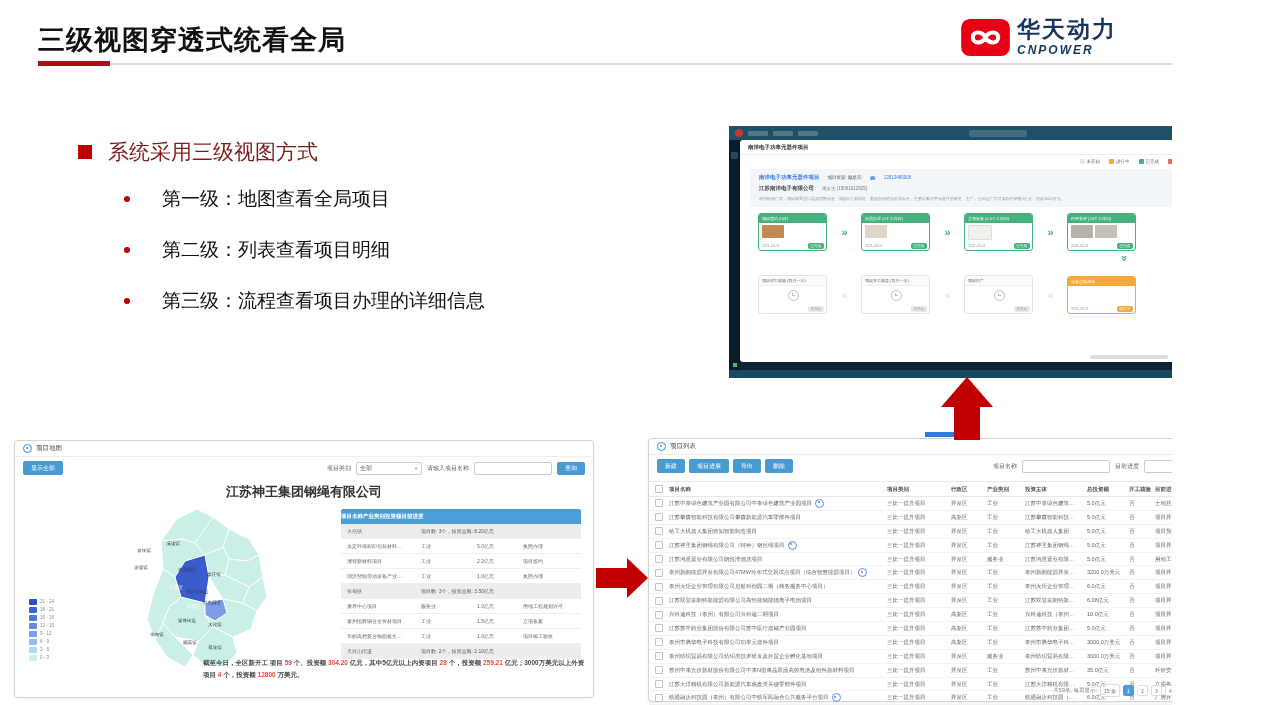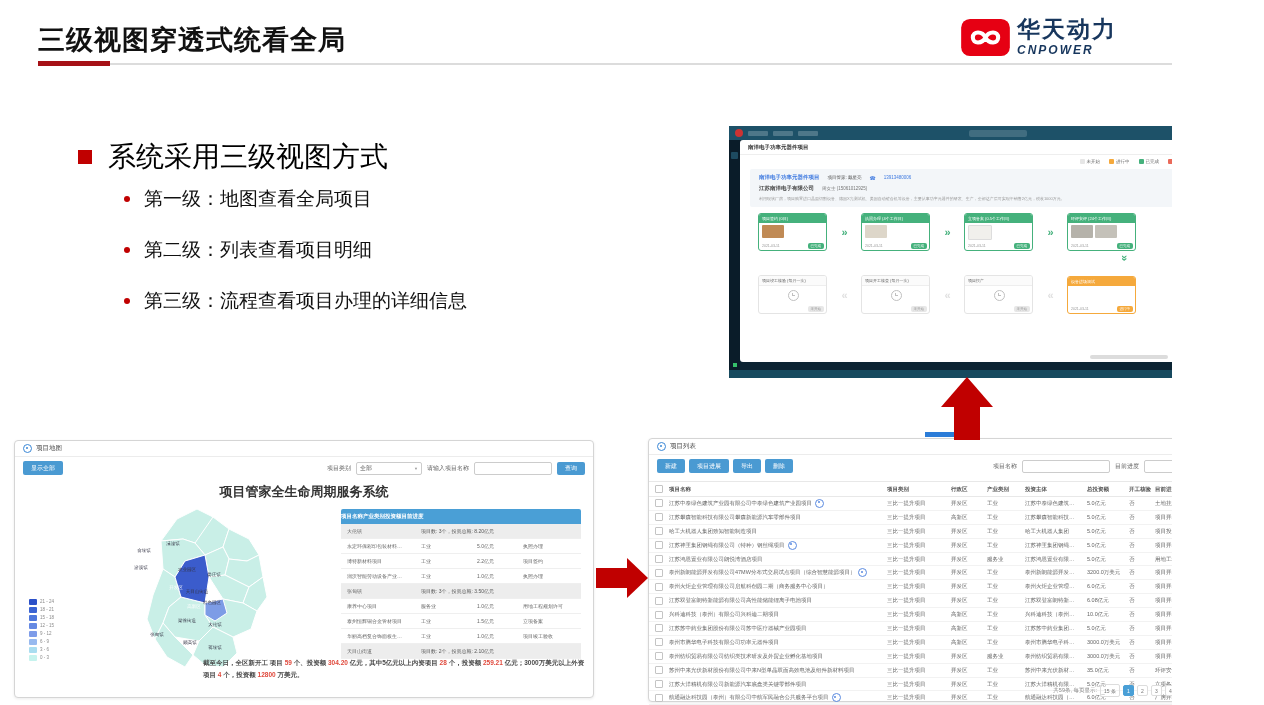--- a/index.html
+++ b/index.html
@@ -9,22 +9,22 @@
   .page-title{position:absolute;left:38px;top:22px;font-size:27px;font-weight:700;color:#111;letter-spacing:1px;}
   .rule-red{position:absolute;left:38px;top:61px;width:72px;height:5px;background:#a61116;}
   .rule-gray{position:absolute;left:110px;top:63px;width:1115px;height:2px;background:#dcdcdc;}
   .logo{position:absolute;right:55px;top:18px;display:flex;align-items:center;gap:7px;}
   .logo-mark{width:49px;height:37px;}
   .logo-text{display:flex;flex-direction:column;line-height:1;}
   .logo-cn{font-size:23px;font-weight:700;color:#17365d;letter-spacing:2px;}
   .logo-en{font-size:12px;font-weight:700;font-style:italic;color:#17365d;letter-spacing:2px;margin-top:3px;}
   .bullet-main{position:absolute;left:78px;top:138px;display:flex;align-items:center;gap:16px;}
   .sq{width:14px;height:14px;background:#c00000;flex:none;}
-  .bullet-main-text{font-size:28px;color:#000000;}
-  .sub-bullet{position:absolute;left:124px;display:flex;align-items:center;gap:14px;}
+  .bullet-main-text{font-size:21px;color:#7f1d1d;}
+  .sub-bullet{position:absolute;left:124px;display:flex;align-items:center;gap:32px;}
   .dot{width:6px;height:6px;border-radius:50%;background:#c00000;flex:none;}
   .sub-text{font-size:19px;color:#111;}
   
   .arrow-right{position:absolute;left:596px;top:558px;width:52px;height:40px;z-index:9;}
   .arrow-right .shaft{position:absolute;left:0;top:10px;width:31px;height:20px;background:#c00000;}
   .arrow-right .head{position:absolute;left:31px;top:0;width:0;height:0;border-top:20px solid transparent;border-bottom:20px solid transparent;border-left:21px solid #c00000;}
   .arrow-up{position:absolute;left:941px;top:377px;width:52px;height:63px;z-index:9;}
   .arrow-up .head{position:absolute;left:0;top:0;width:0;height:0;border-left:26px solid transparent;border-right:26px solid transparent;border-bottom:30px solid #c00000;}
   .arrow-up .shaft{position:absolute;left:13px;top:30px;width:26px;height:33px;background:#c00000;}
   
@@ -383,21 +383,21 @@
         <span class="mini-label">项目类别</span>
         <span class="mini-select" style="width:66px">
           <span class="sel-val">全部</span>
           <span class="caret">▼</span>
         </span>
         <span class="mini-label">请输入项目名称</span>
         <input class="mini-input" style="width: 78px;">
         <button class="blue-btn" style="height:13px">查询</button>
       </div>
     </div>
-    <div class="map-title">项目管家全生命周期服务系统</div>
+    <div class="map-title">江苏神王集团钢绳有限公司</div>
 
     <div class="map-area">
       <svg viewBox="0 0 235 180" width="235" height="180">
         <g stroke="#ffffff" stroke-width="1" fill="#c9efe7">
           <path d="M60,42 L76,20 L96,10 L112,18 L108,34 L94,44 L82,40 Z"></path>
           <path d="M94,44 L112,18 L128,30 L122,48 L104,56 Z"></path>
           <path d="M122,48 L128,30 L148,40 L158,56 L146,62 L128,60 Z"></path>
           <path d="M60,42 L82,40 L94,44 L104,56 L84,62 L74,78 L62,70 Z"></path>
           <path d="M104,56 L122,48 L128,60 L124,76 L108,78 Z"></path>
           <path d="M128,60 L146,62 L158,56 L162,78 L148,88 L124,76 Z"></path>

